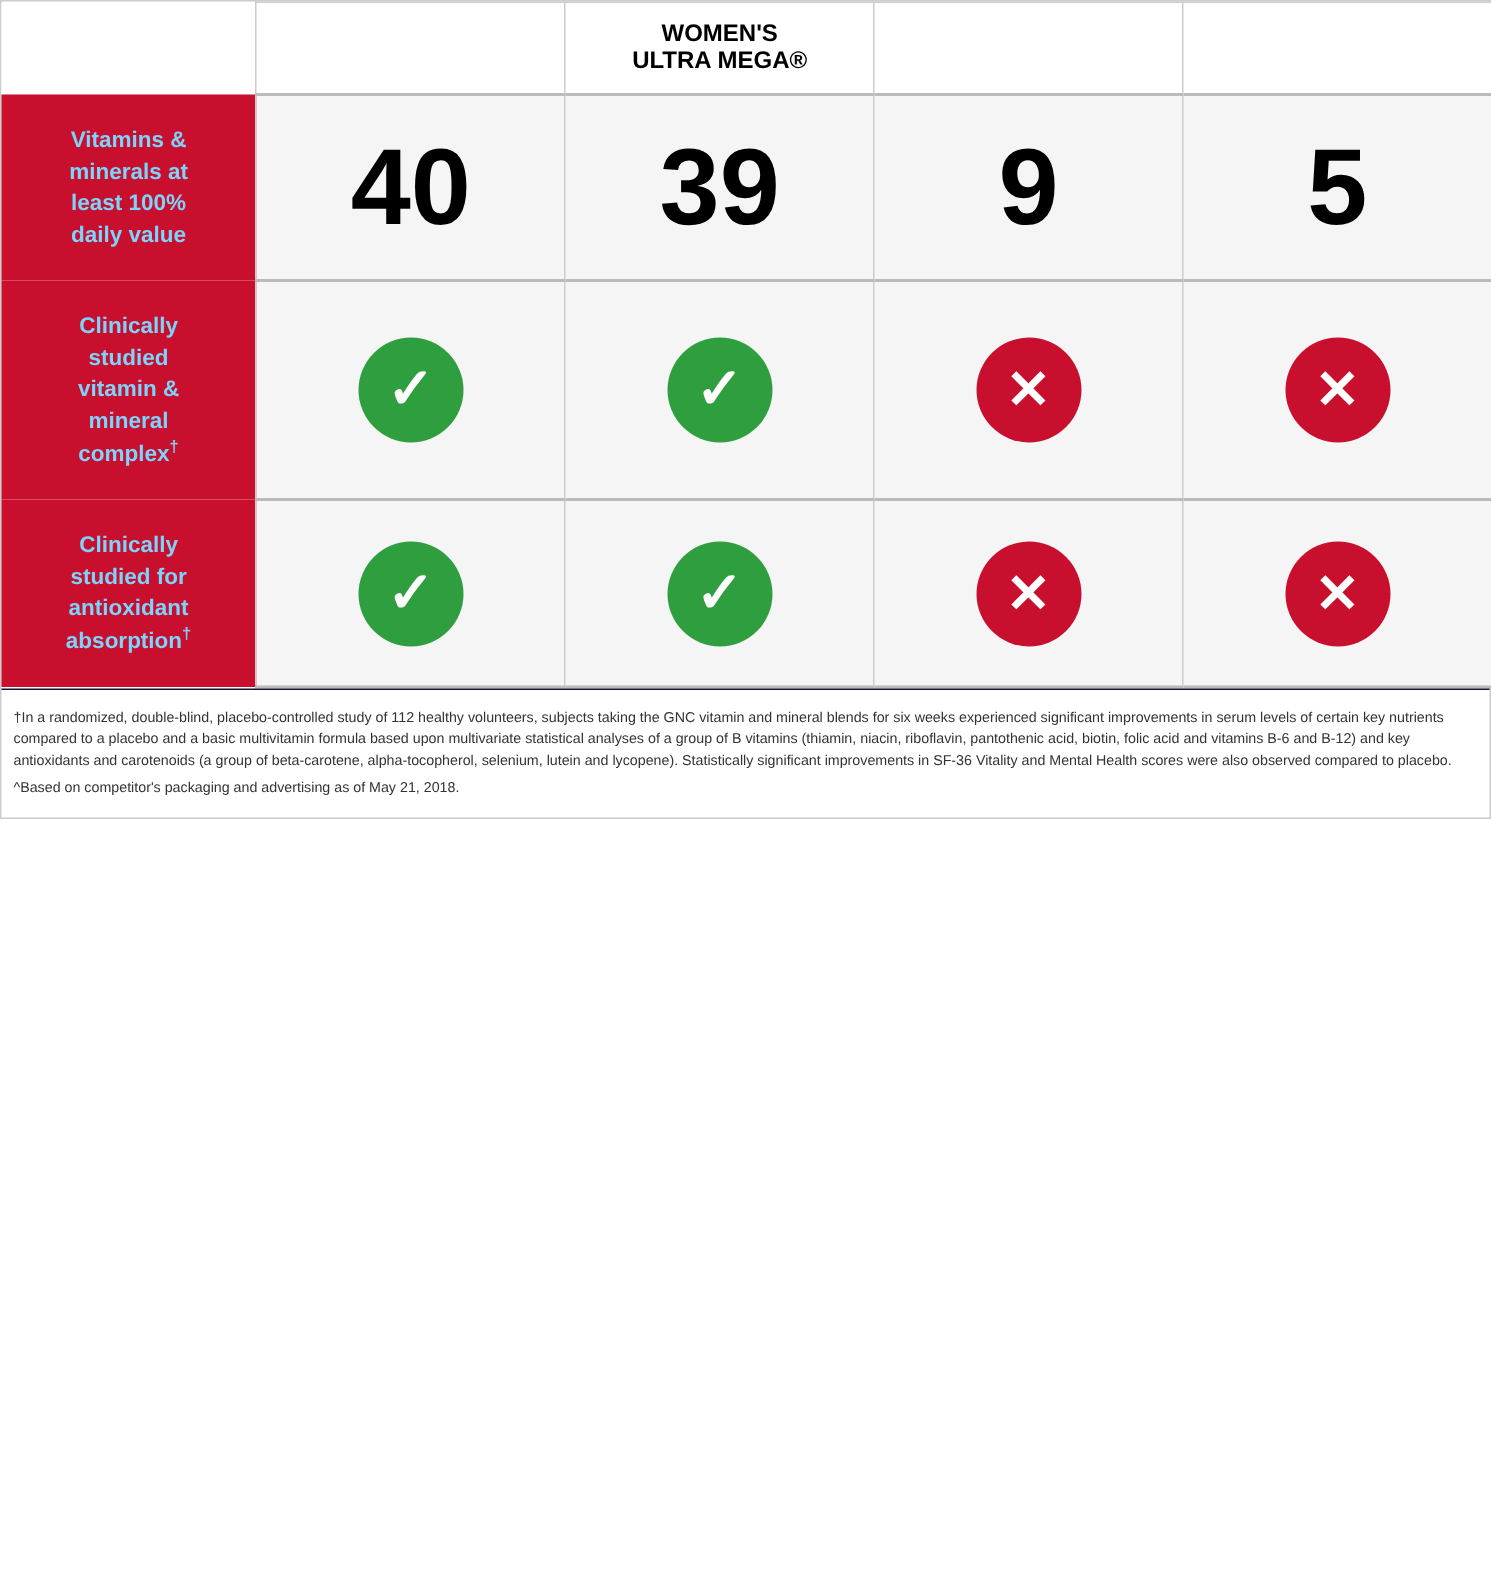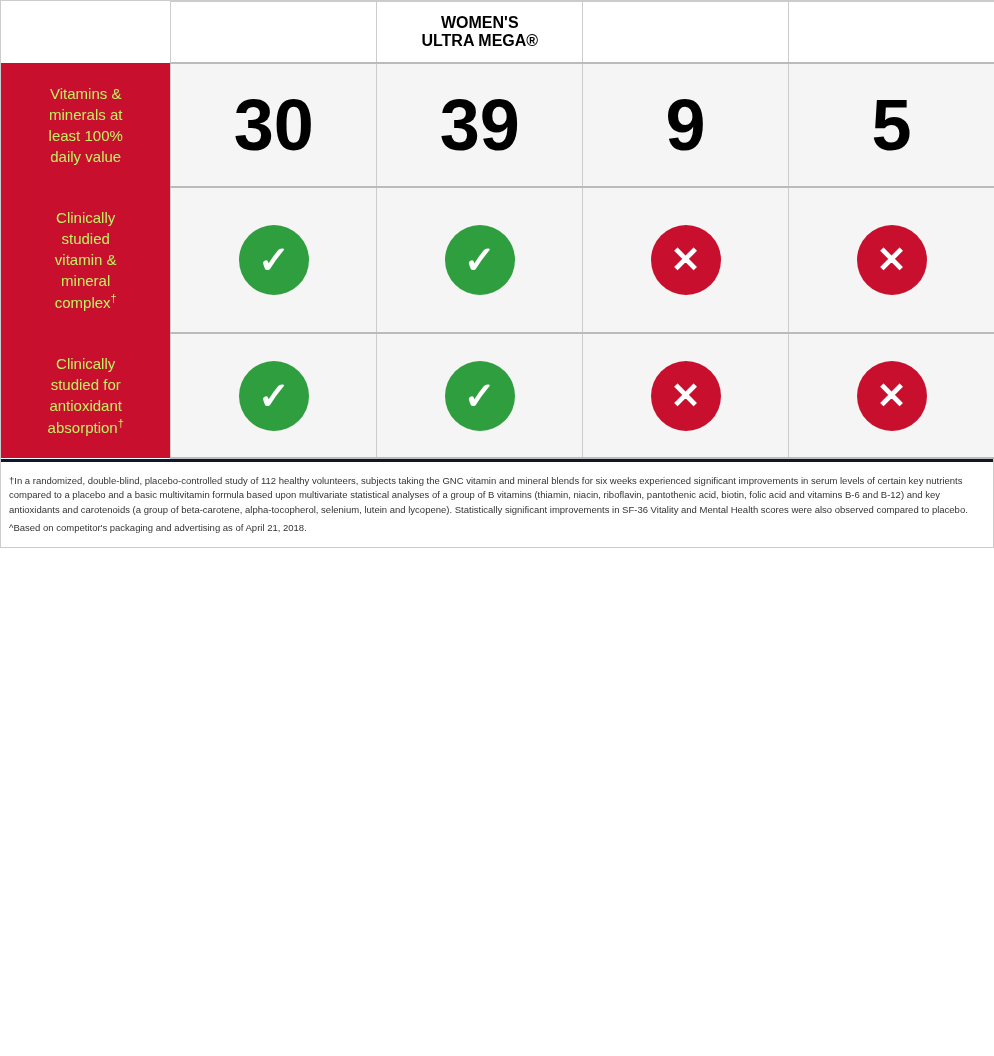--- a/index.html
+++ b/index.html
@@ -55,23 +55,23 @@
     
     .data-row td {
       border: 1px solid #ccc;
       text-align: center;
       vertical-align: middle;
       padding: 20px 10px;
       background: #f5f5f5;
     }
     .data-row td:first-child {
       background: #c8102e;
-      color: #bef264;
+      color: #7dd3fc;
       font-size: 15px;
-      font-weight: 400;
+      font-weight: 700;
       text-align: center;
       width: 170px;
       padding: 20px 15px;
       line-height: 1.4;
     }
     .data-row td:first-child sup {
       font-size: 11px;
     }
 
     .big-number {
@@ -113,21 +113,21 @@
       font-size: 36px;
       font-weight: 900;
       line-height: 1;
     }
 
     .footnote-section {
       padding: 12px 8px 8px 8px;
       font-size: 9.5px;
       color: #333;
       line-height: 1.5;
-      border-top: 3px solid #0f172a;
+      border-top: 1px solid #0f172a;
     }
     .footnote-section p {
       margin-bottom: 4px;
     }
 
     
     .data-row td {
       border-top: 2px solid #bbb;
       border-bottom: 2px solid #bbb;
       border-left: 1px solid #ccc;
@@ -182,21 +182,21 @@
           <span class="brand-competitor"></span>
         </th>
         <th>
           <span class="brand-competitor"></span>
         </th>
       </tr>
     </thead>
     <tbody id="table-body">
     <tr class="data-row">
           <td>Vitamins &amp;<br>minerals at<br>least 100%<br>daily value</td>
-          <td><span class="big-number">30</span></td>
+          <td><span class="big-number">40</span></td>
           <td><span class="big-number">39</span></td>
           <td><span class="big-number">9</span></td>
           <td><span class="big-number">5</span></td>
         </tr>
         <tr class="data-row">
           <td>Clinically<br>studied<br>vitamin &amp;<br>mineral<br>complex<sup>†</sup></td>
           <td><div class="check-circle"></div></td>
           <td><div class="check-circle"></div></td>
           <td><div class="x-circle"></div></td>
           <td><div class="x-circle"></div></td>
@@ -205,15 +205,15 @@
           <td>Clinically<br>studied for<br>antioxidant<br>absorption<sup>†</sup></td>
           <td><div class="check-circle"></div></td>
           <td><div class="check-circle"></div></td>
           <td><div class="x-circle"></div></td>
           <td><div class="x-circle"></div></td>
         </tr>
       </tbody>
   </table>
   <div class="footnote-section">
     <p>†In a randomized, double-blind, placebo-controlled study of 112 healthy volunteers, subjects taking the GNC vitamin and mineral blends for six weeks experienced significant improvements in serum levels of certain key nutrients compared to a placebo and a basic multivitamin formula based upon multivariate statistical analyses of a group of B vitamins (thiamin, niacin, riboflavin, pantothenic acid, biotin, folic acid and vitamins B-6 and B-12) and key antioxidants and carotenoids (a group of beta-carotene, alpha-tocopherol, selenium, lutein and lycopene). Statistically significant improvements in SF-36 Vitality and Mental Health scores were also observed compared to placebo.</p>
-    <p>^Based on competitor's packaging and advertising as of April 21, 2018.</p>
+    <p>^Based on competitor's packaging and advertising as of May 21, 2018.</p>
   </div>
 </div>
 
 </body></html>

